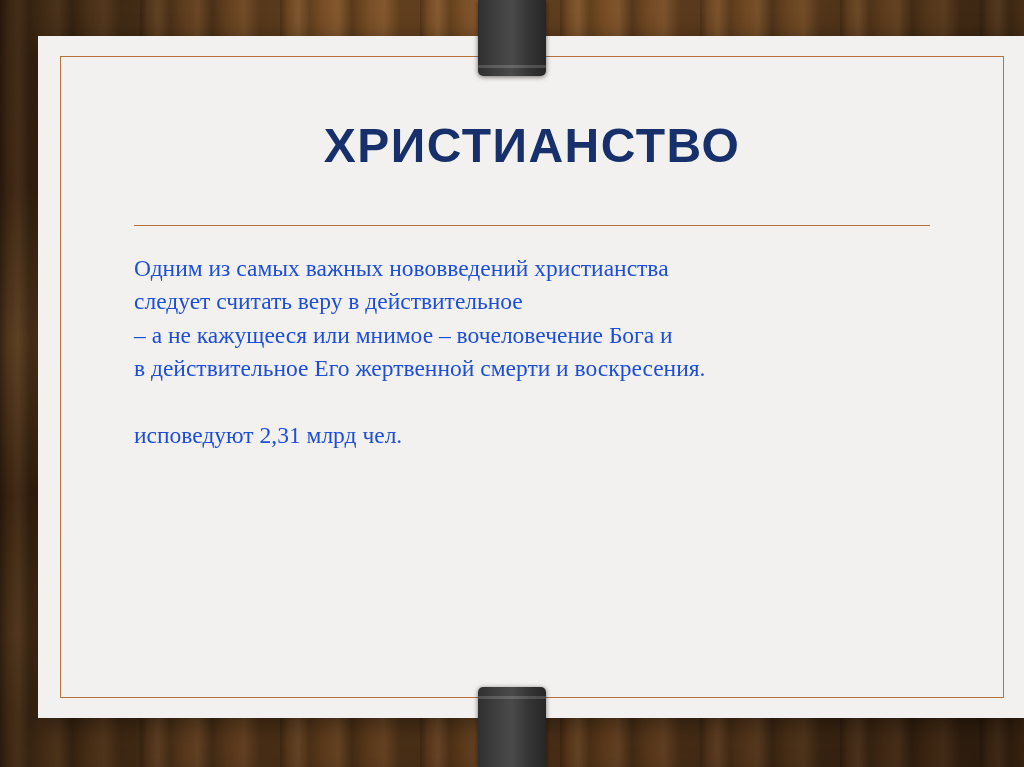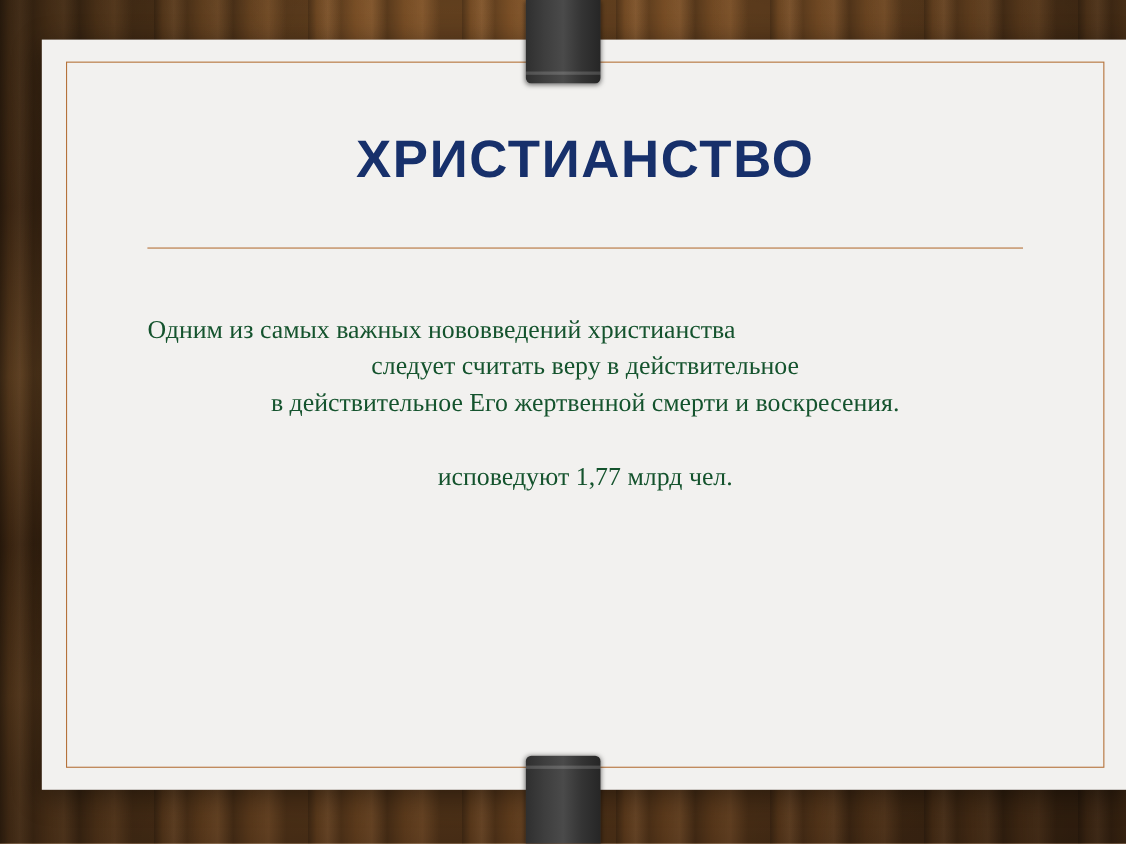--- a/index.html
+++ b/index.html
@@ -120,35 +120,35 @@
   }
 
   .rule {
     margin: 52px 0 0 0;
     height: 0;
     border: none;
     border-top: 1px solid #b5723a;
   }
 
   .body-text {
-    margin-top: 58px;
-    color: #14532d;
+    margin-top: 26px;
+    color: #1d4ed8;
     font-family: "Liberation Serif", serif;
     font-size: 23.5px;
     line-height: 1.42;
     text-align: justify;
   }
   .body-text p {
     margin: 0;
   }
   .para-gap {
     height: 34px;
   }
   .nojustify {
-    text-align: center;
+    text-align: left;
   }
 </style>
 </head>
 <body>
 
 <div class="slide">
 
   <div class="wood-shade"></div>
 
   <div class="clip clip-top"></div>
@@ -158,25 +158,26 @@
 
     <div class="content">
 
       <h1 class="title">ХРИСТИАНСТВО</h1>
 
       <hr class="rule">
 
       <div class="body-text">
         <p>Одним из самых важных нововведений христианства</p>
         <p class="nojustify">следует считать веру в действительное</p>
+        <p>– а не кажущееся или мнимое – вочеловечение Бога и</p>
         <p class="nojustify">в действительное Его жертвенной смерти и воскресения.</p>
 
         <div class="para-gap"></div>
 
-        <p class="nojustify">исповедуют 1,77 млрд чел.</p>
+        <p class="nojustify">исповедуют 2,31 млрд чел.</p>
       </div>
 
     </div>
   </div>
 
   <div class="clip clip-bottom"></div>
 
 </div>
 
 </body></html>

